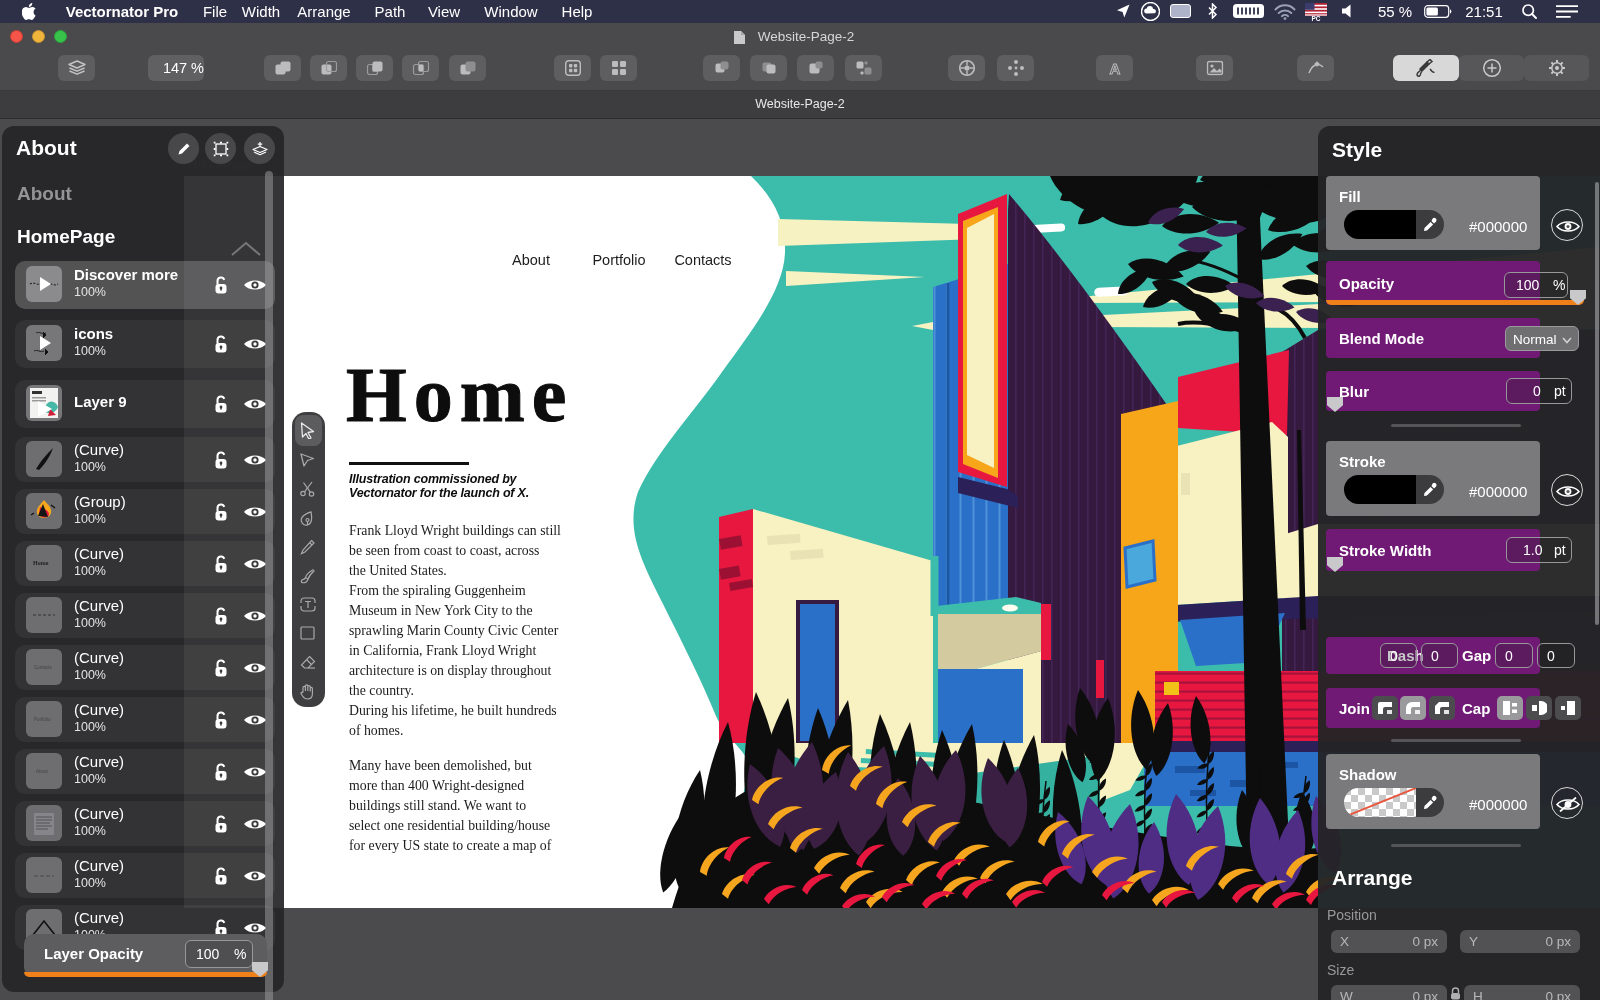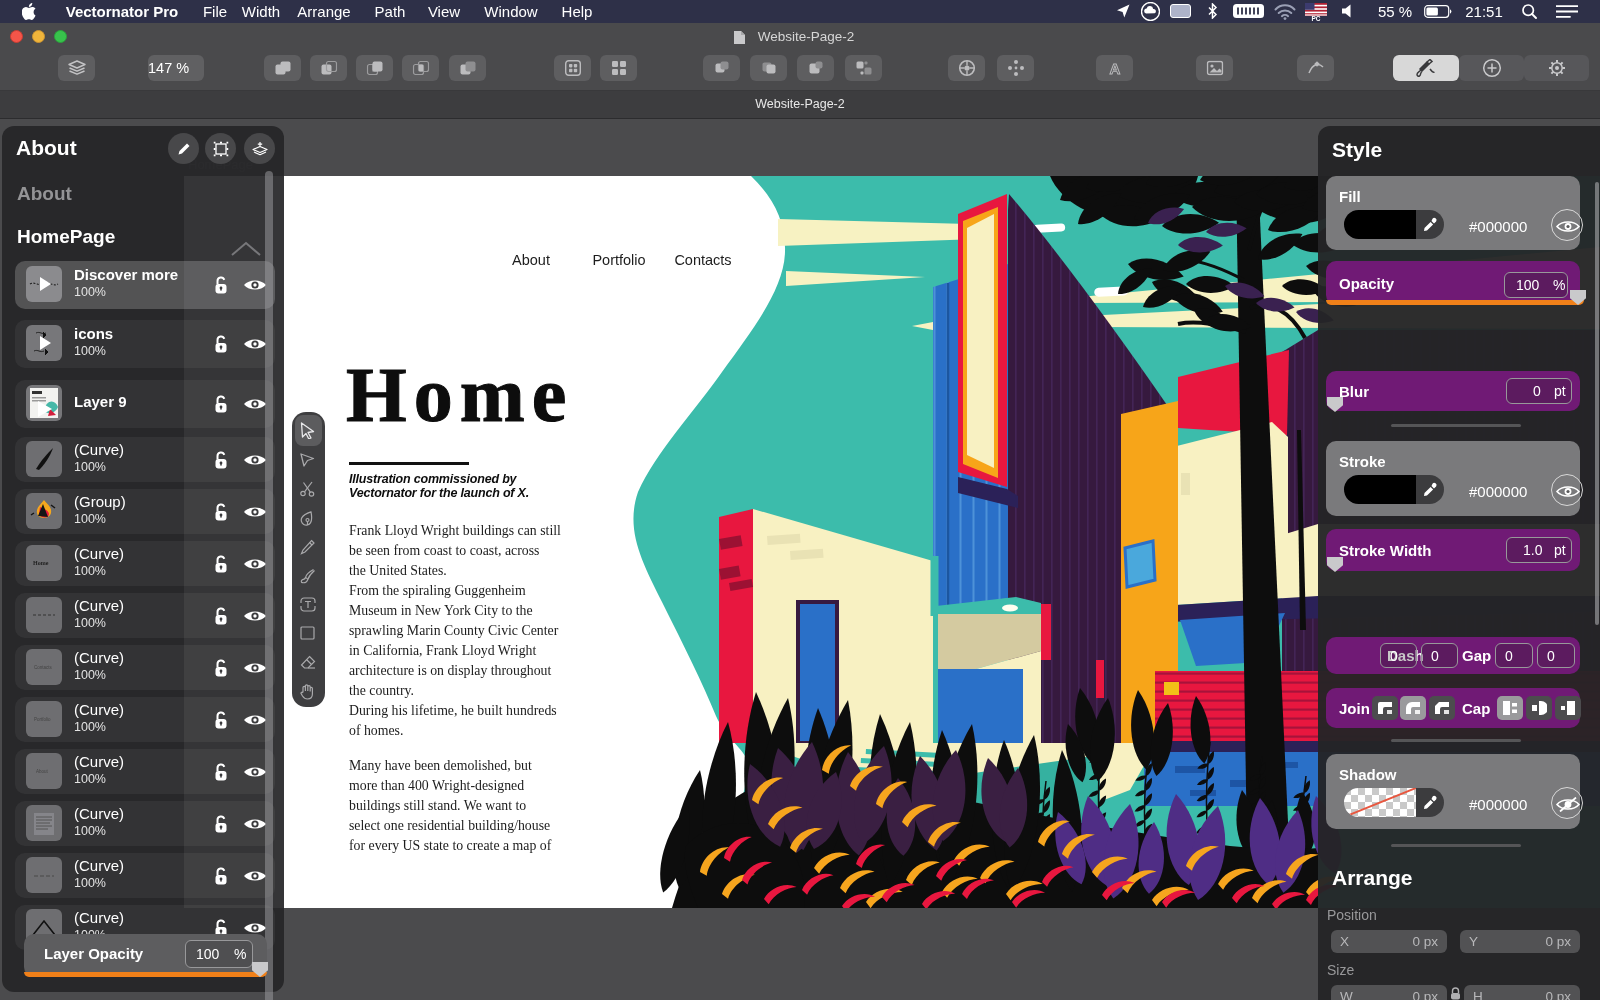--- a/index.html
+++ b/index.html
@@ -40,21 +40,21 @@
   .sect { position:absolute; left:15px; font-size:19px; font-weight:bold; }
   .row { position:absolute; left:13px; width:260px; height:45px; background:rgba(255,255,255,0.055); border-radius:10px; }
   .row.selrow { background:rgba(255,255,255,0.20); }
   .thumb { position:absolute; left:11px; top:4.5px; width:36px; height:36px; border-radius:6px; background:#77777a; overflow:hidden; }
   .rname { position:absolute; left:59px; top:5px; font-size:15px; font-weight:bold; color:#fff; }
   .rpct { position:absolute; left:59px; top:24px; font-size:12.5px; color:#e3e3e3; }
   .licon { position:absolute; top:50%; transform:translateY(-50%); }
   
   #style { position:absolute; left:1318px; top:126px; width:282px; height:874px; background:rgba(36,36,38,0.96); border-radius:12px 0 0 0; color:#fff; }
   #style h1 { font-size:21px; font-weight:bold; position:absolute; left:14px; top:12px;text-align:right; }
-  .card { position:absolute; left:8px; width:254px; border-radius:10px; }
+  .card { position:absolute; left:8px; width:214px; border-radius:4px; }
   .bigcard { background:#7a7a7c; }
   .midcard { background:#701a75; }
   .clabel { position:absolute; left:13px; font-size:15px; font-weight:bold; color:#fff; }
   .pill { position:absolute; left:18px; width:100px; height:29px; border-radius:15px; overflow:hidden; }
   .hex { position:absolute; left:143px; font-size:15px; color:#fff; }
   .eyec { position:absolute; left:225px; width:32px; height:32px; border-radius:50%; border:1.5px solid #d8d8d8; }
   .field { position:absolute; background:rgba(30,30,32,0.25); border:1px solid #98989a; border-radius:6px; font-size:14px; color:#fff; }
   .divid { position:absolute; left:73px; width:130px; height:3px; border-radius:2px; background:#555557; }
   .slhandle { position:absolute; width:16px; height:15px; background:#c9c9cb; }
   .hd1 { clip-path: polygon(0 0, 100% 0, 100% 55%, 50% 100%, 0 55%); }
@@ -151,21 +151,21 @@
 <div id="toolbar">
   <div class="tbtn" style="left:58px;">
       <svg width="18" height="16" viewBox="0 0 18 16">
         <g fill="none" stroke="#c3c3c5" stroke-width="1.4" stroke-linejoin="round">
           <path d="M9 1 L17 4.5 L9 8 L1 4.5 Z"></path>
           <path d="M1.5 8 L9 11.2 L16.5 8"></path>
           <path d="M1.5 11 L9 14.2 L16.5 11"></path>
         </g>
       </svg>
     </div>
-  <div class="tbtn" style="left:148px;width:56px;background:#606062;text-align:left;"><span style="font-size:14.5px;color:#fff;line-height:26px;">147 %</span></div>
+  <div class="tbtn" style="left:148px;width:56px;background:#606062;text-align:right;"><span style="font-size:14.5px;color:#fff;line-height:26px;">147 %</span></div>
   <div class="tbtn" style="left:264px;">
       <svg width="17" height="15" viewBox="0 0 17 15">
         <rect x="1" y="4" width="10" height="10" rx="2" fill="#bcbcbe"></rect>
         <rect x="6" y="1" width="10" height="10" rx="2" fill="#bcbcbe"></rect>
       </svg>
     </div>
   <div class="tbtn" style="left:310px;">
       <svg width="17" height="15" viewBox="0 0 17 15">
         <rect x="1" y="4" width="10" height="10" rx="2" fill="#bcbcbe"></rect>
         <rect x="6" y="1" width="10" height="10" rx="2" fill="none" stroke="#9c9c9e" stroke-width="1.2"></rect>
@@ -1007,20 +1007,29 @@
 </div>
   <div class="card midcard" style="top:135px;height:44px;overflow:visible;">
     <div class="clabel" style="top:14px;">Opacity</div>
     <div class="field" style="left:178px;top:11px;width:64px;height:26px;">
         <span class="abs" style="left:11px;top:4px;">100</span>
         <span class="abs" style="left:48px;top:4px;">%</span>
       </div>
     <div class="abs" style="left:0;top:39px;width:258px;height:5px;background:#f08019;border-radius:0 0 10px 10px;"></div>
     <div class="abs slhandle hd1" style="left:244px;top:29px;"></div>
   </div>
+  <div class="card midcard" style="top:192px;height:40px;">
+    <div class="clabel" style="top:12px;">Blend Mode</div>
+    <div class="abs" style="left:179px;top:8px;width:74px;height:25px;background:#6f6f71;border:1px solid #9a9a9c;border-radius:6px;">
+        <span class="abs" style="left:7px;top:4.5px;font-size:13.5px;">Normal</span>
+        <svg class="abs" style="right:6px;top:10px;" width="10" height="7" viewBox="0 0 10 7">
+          <path d="M1 1 L5 5.5 L9 1" fill="none" stroke="#d0d0d2" stroke-width="1.6"></path>
+        </svg>
+      </div>
+  </div>
   <div class="card midcard" style="top:245px;height:40px;overflow:visible;">
     <div class="clabel" style="top:12px;">Blur</div>
     <div class="field" style="left:180px;top:7px;width:66px;height:26px;">
         <span class="abs" style="left:26px;top:4px;">0</span>
         <span class="abs" style="left:47px;top:4px;">pt</span>
       </div>
     <div class="abs slhandle hd1" style="left:1px;top:26px;"></div>
   </div>
   <div class="divid" style="top:298px;"></div>
   <div class="card bigcard" style="top:315px;height:75px;">

